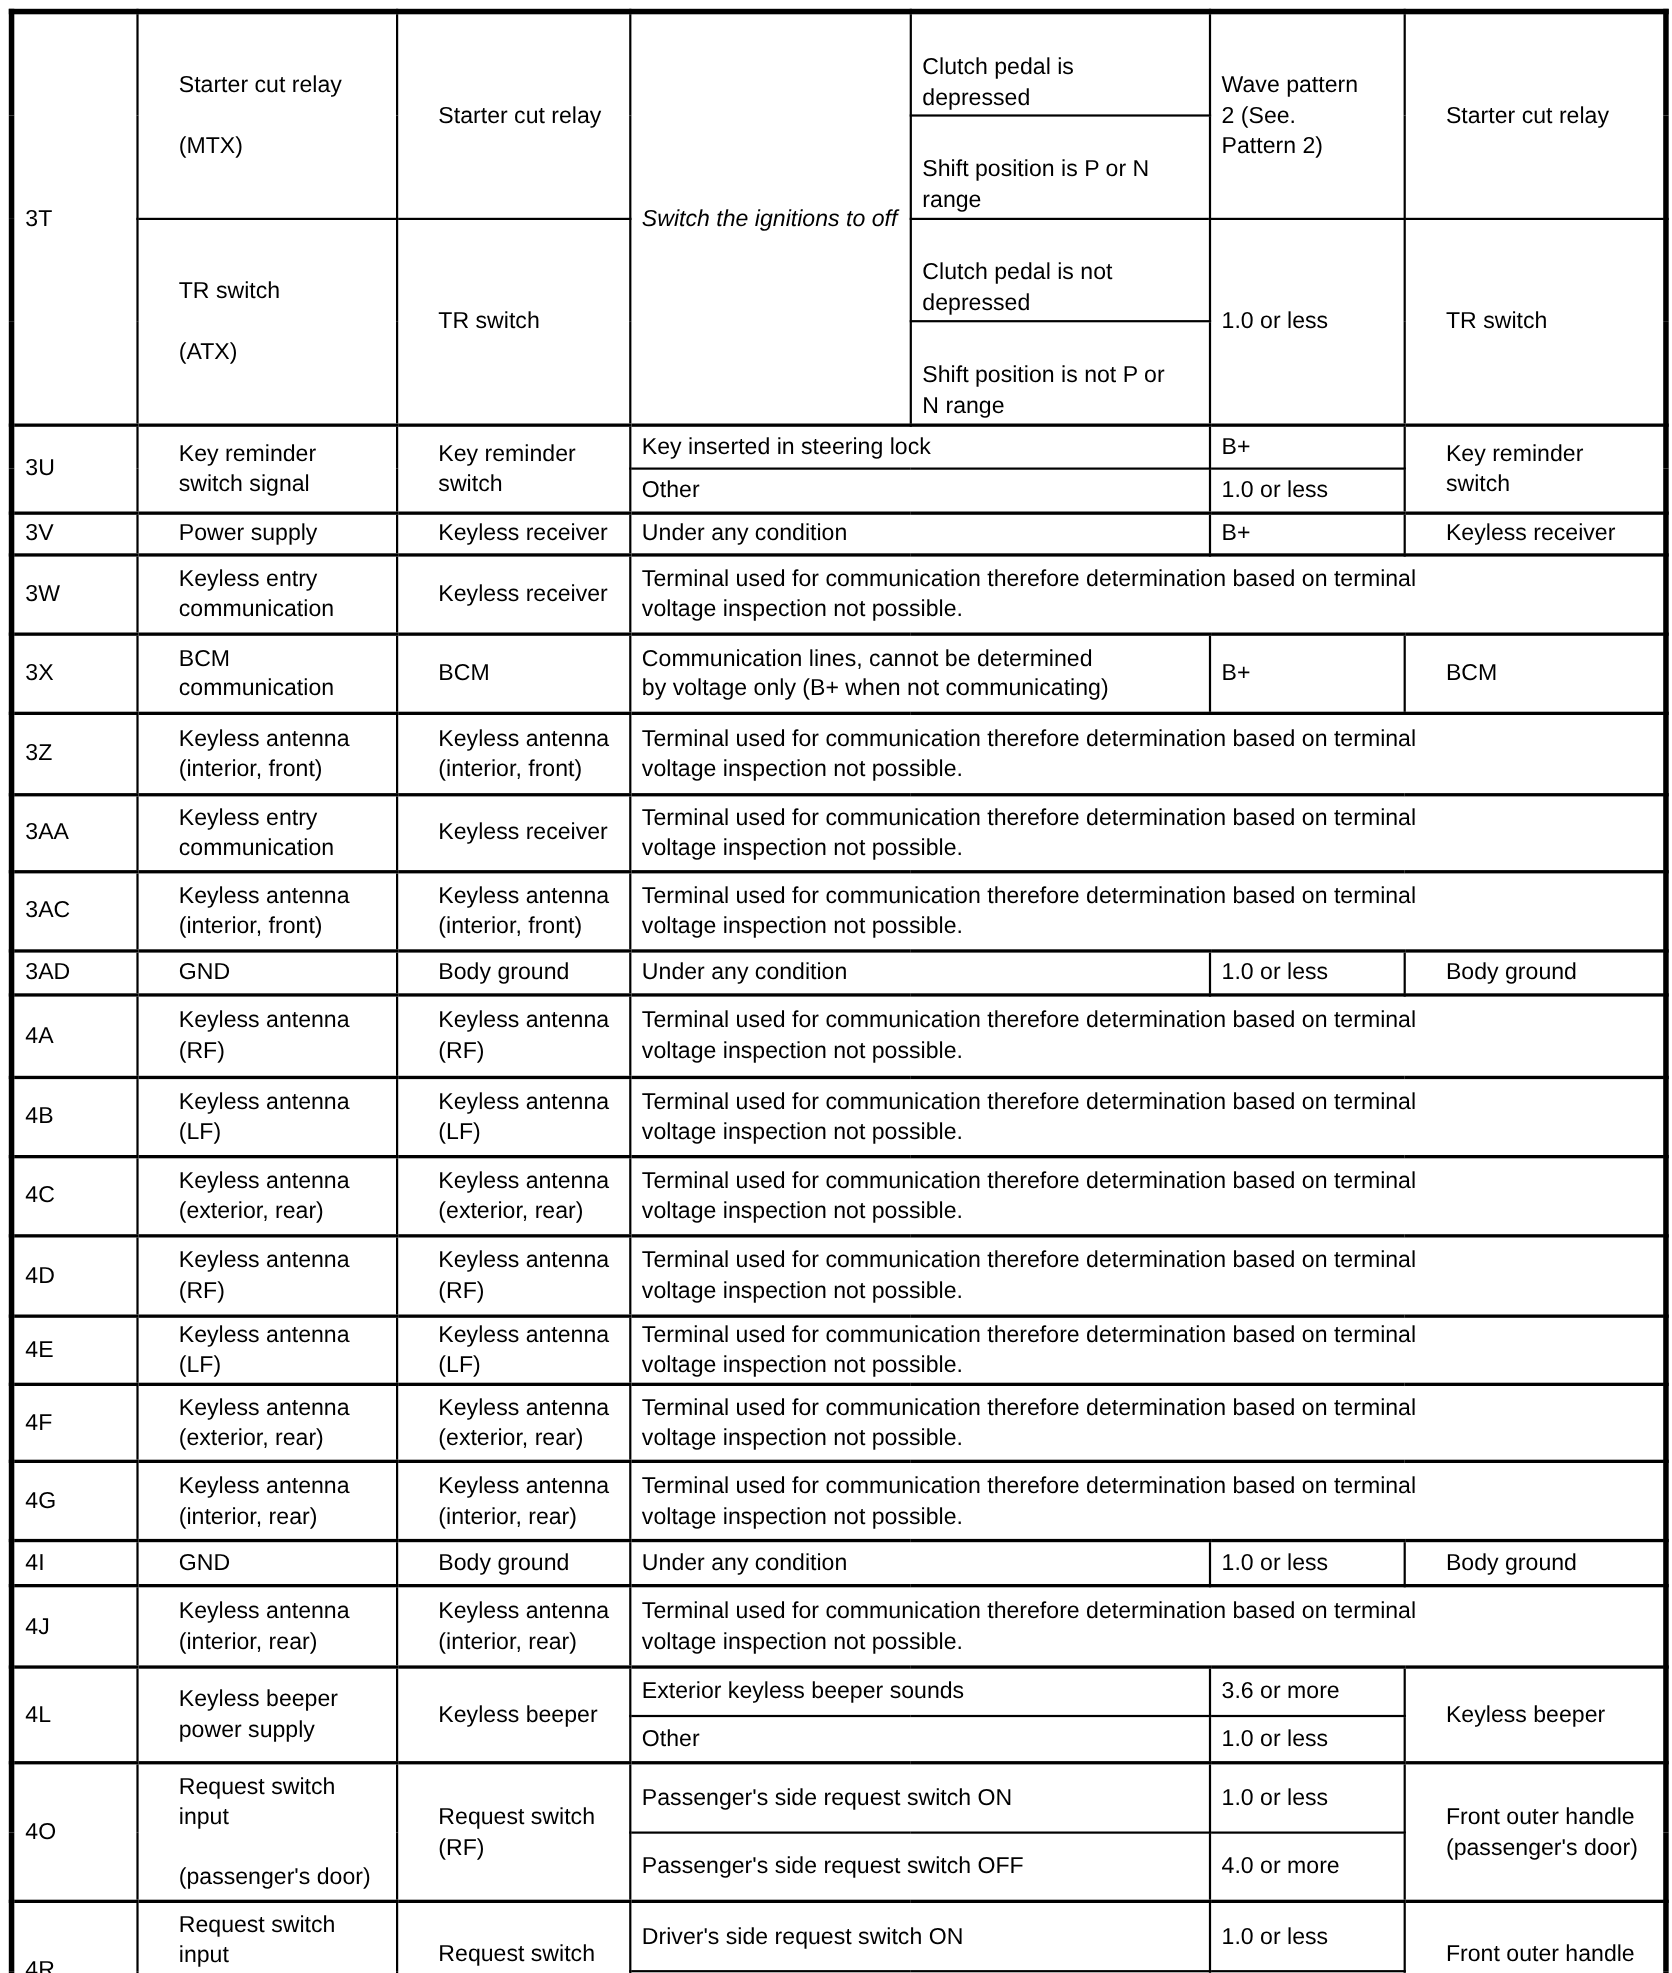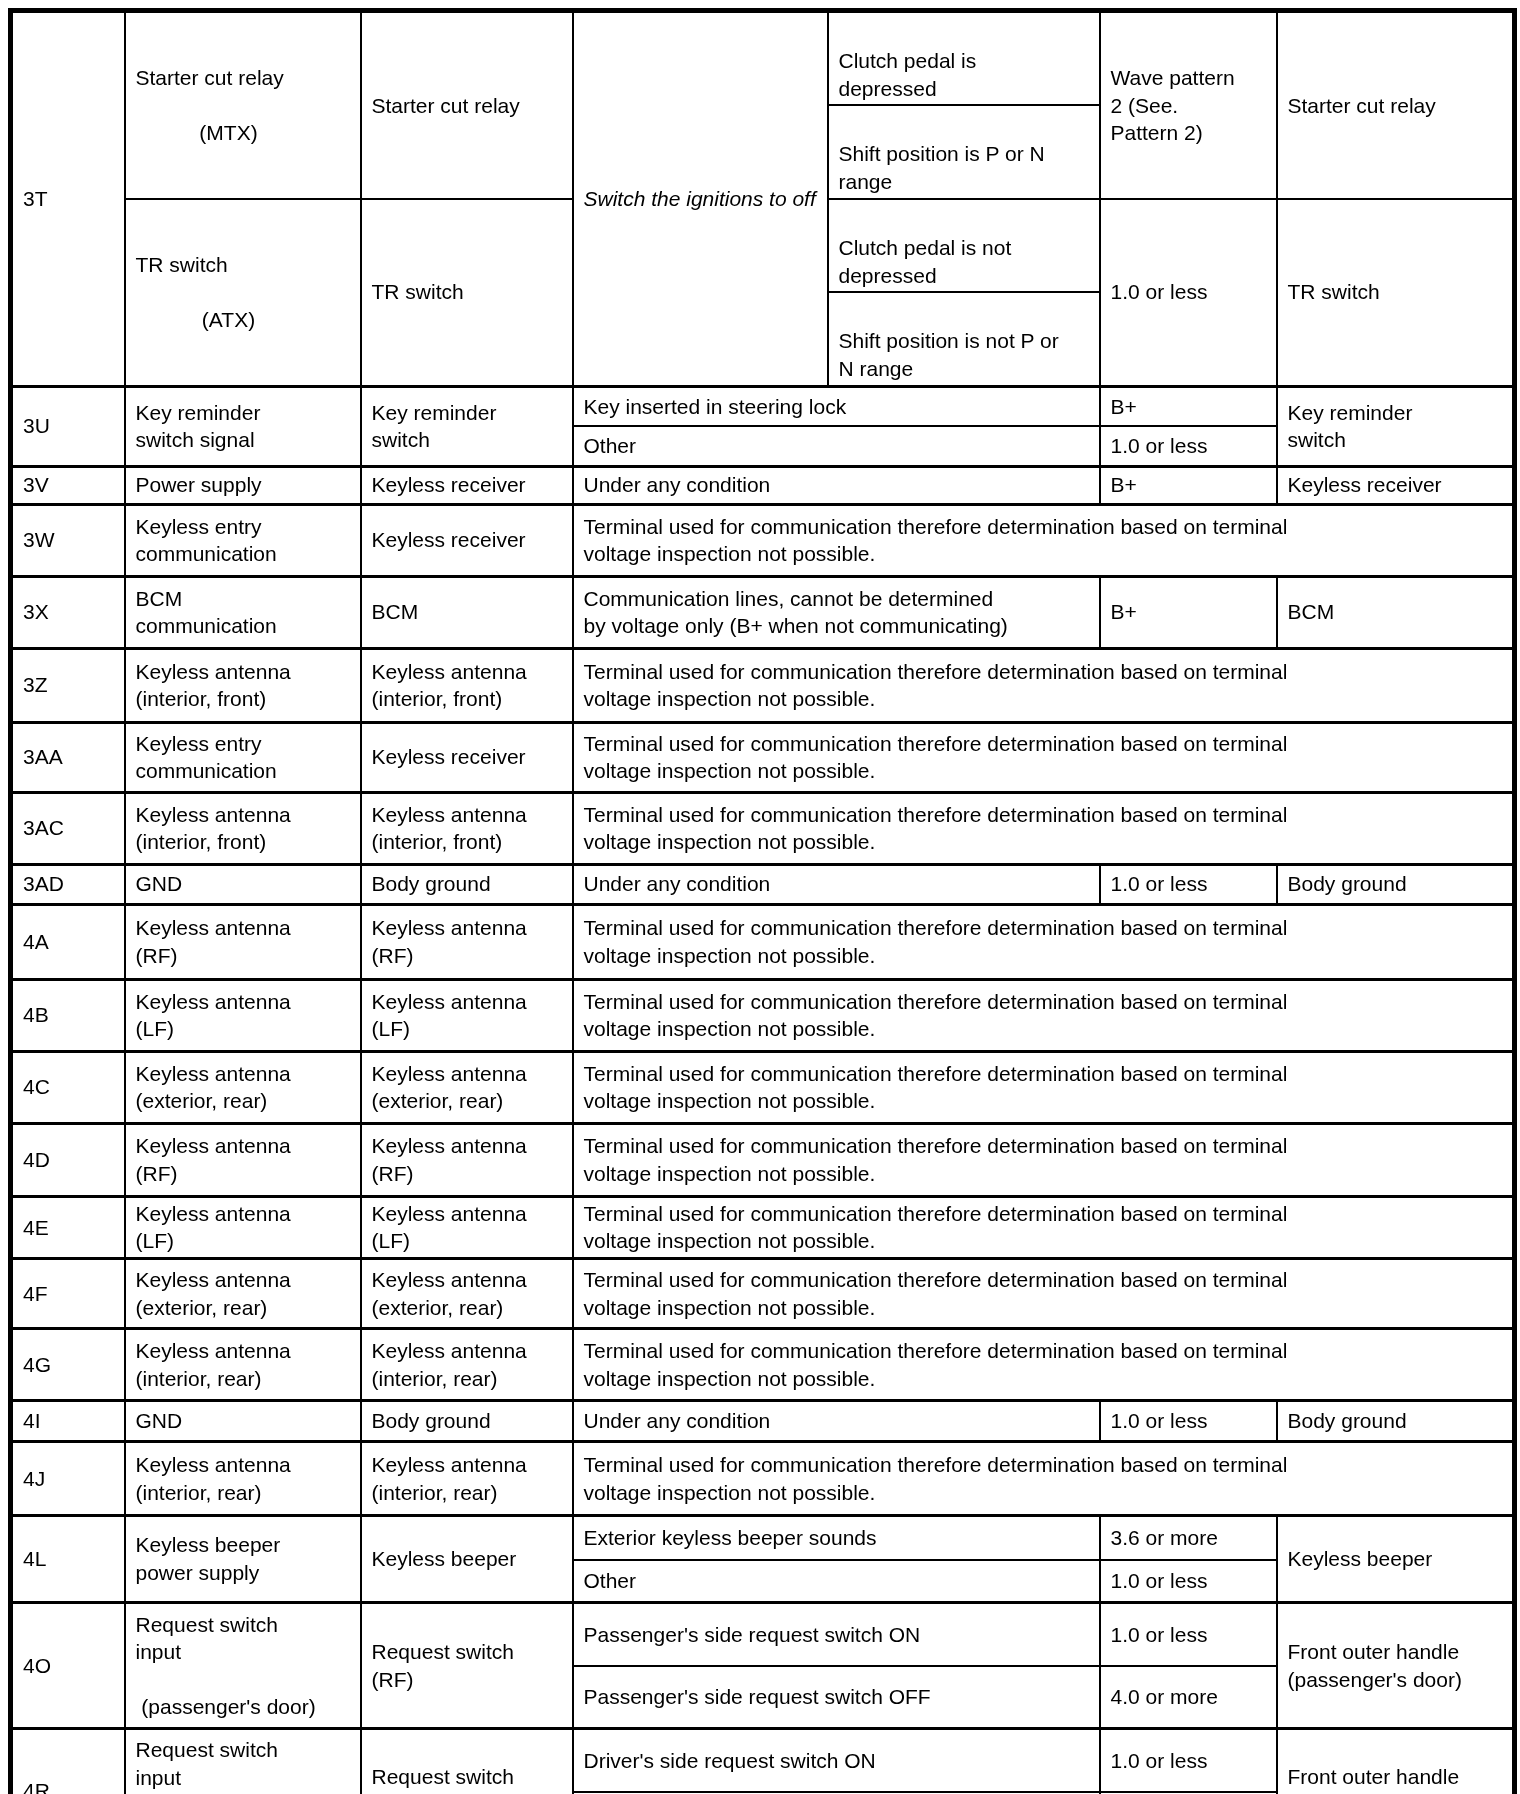--- a/index.html
+++ b/index.html
@@ -17,27 +17,27 @@
     padding: 2px 8px 2px 10px;
     vertical-align: middle;
     font-family: "Liberation Sans", "DejaVu Sans", sans-serif;
     font-size: 21px;
     line-height: 1.32;
     color: #000000;
     overflow: hidden;
   }
   tr.mj > td { border-top-width: 3px; }
   
-  .w186 { max-width: 186px; }
+  .w186 { max-width: 186px; margin-left: 27px; }
   .w235 { max-width: 235px; font-style: italic; }
   .w236 { max-width: 236px; margin-top: 32px; }
   .w130 { max-width: 130px; }
   .w430 { max-width: 430px; }
   .w755 { max-width: 755px; }
-  .gap  { margin-top: 27px; text-align: center; }
+  .gap  { margin-top: 27px; }
 </style>
 </head>
 <body>
 
 <table class="tv">
   <colgroup>
     <col style="width:114px">
       <col style="width:236px">
       <col style="width:212px">
     <col style="width:255px">

